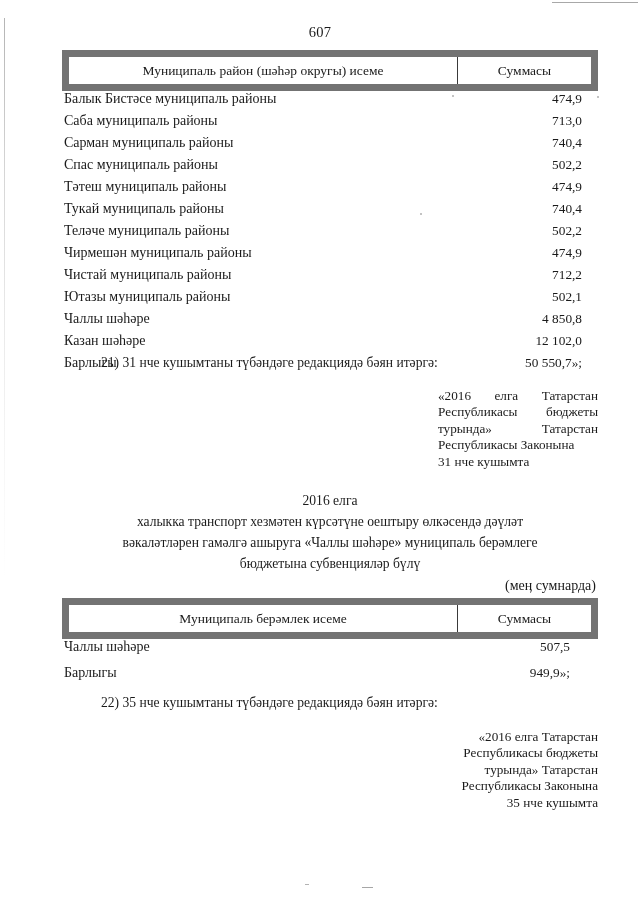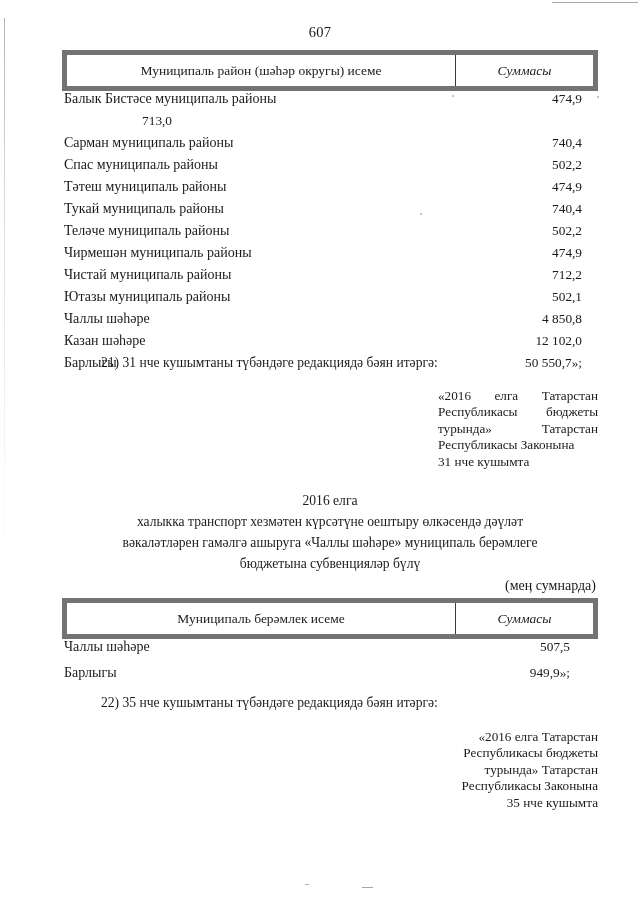--- a/index.html
+++ b/index.html
@@ -80,40 +80,39 @@
   }
 
   
   .doc-table {
     position: absolute;
     left: 62px;
     width: 536px;
   }
   .table-header {
     display: flex;
-    border: 5px solid #737373;
+    border: 7px solid #737373;
     box-sizing: border-box;
     height: 41px;
   }
   .th-name {
     flex: 0 0 389px;
     border-right: 1px solid #3a3a3a;
     box-sizing: border-box;
     display: flex;
     align-items: center;
     justify-content: center;
     font-size: 13.5px;
   }
   .th-sum {
     flex: 1 1 auto;
     display: flex;
     align-items: center;
     justify-content: center;
     font-size: 13.5px;
-    font-style: italic;
   }
   .table-body {
     width: 536px;
   }
   .t-row {
     display: flex;
     align-items: baseline;
     height: 22px;
   }
   .t-row .cell-name {
@@ -201,20 +200,21 @@
     <div class="table-header">
       <div class="th-name">Муниципаль район  (шәһәр округы) исеме</div>
       <div class="th-sum">Суммасы</div>
     </div>
     <div class="table-body" id="table-1-body">
         <div class="t-row">
           <div class="cell-name">Балык Бистәсе муниципаль районы</div>
           <div class="cell-sum">474,9</div>
         </div>
         <div class="t-row">
+          <div class="cell-name">Саба муниципаль районы</div>
           <div class="cell-sum">713,0</div>
         </div>
         <div class="t-row">
           <div class="cell-name">Сарман муниципаль районы</div>
           <div class="cell-sum">740,4</div>
         </div>
         <div class="t-row">
           <div class="cell-name">Спас муниципаль районы</div>
           <div class="cell-sum">502,2</div>
         </div>

